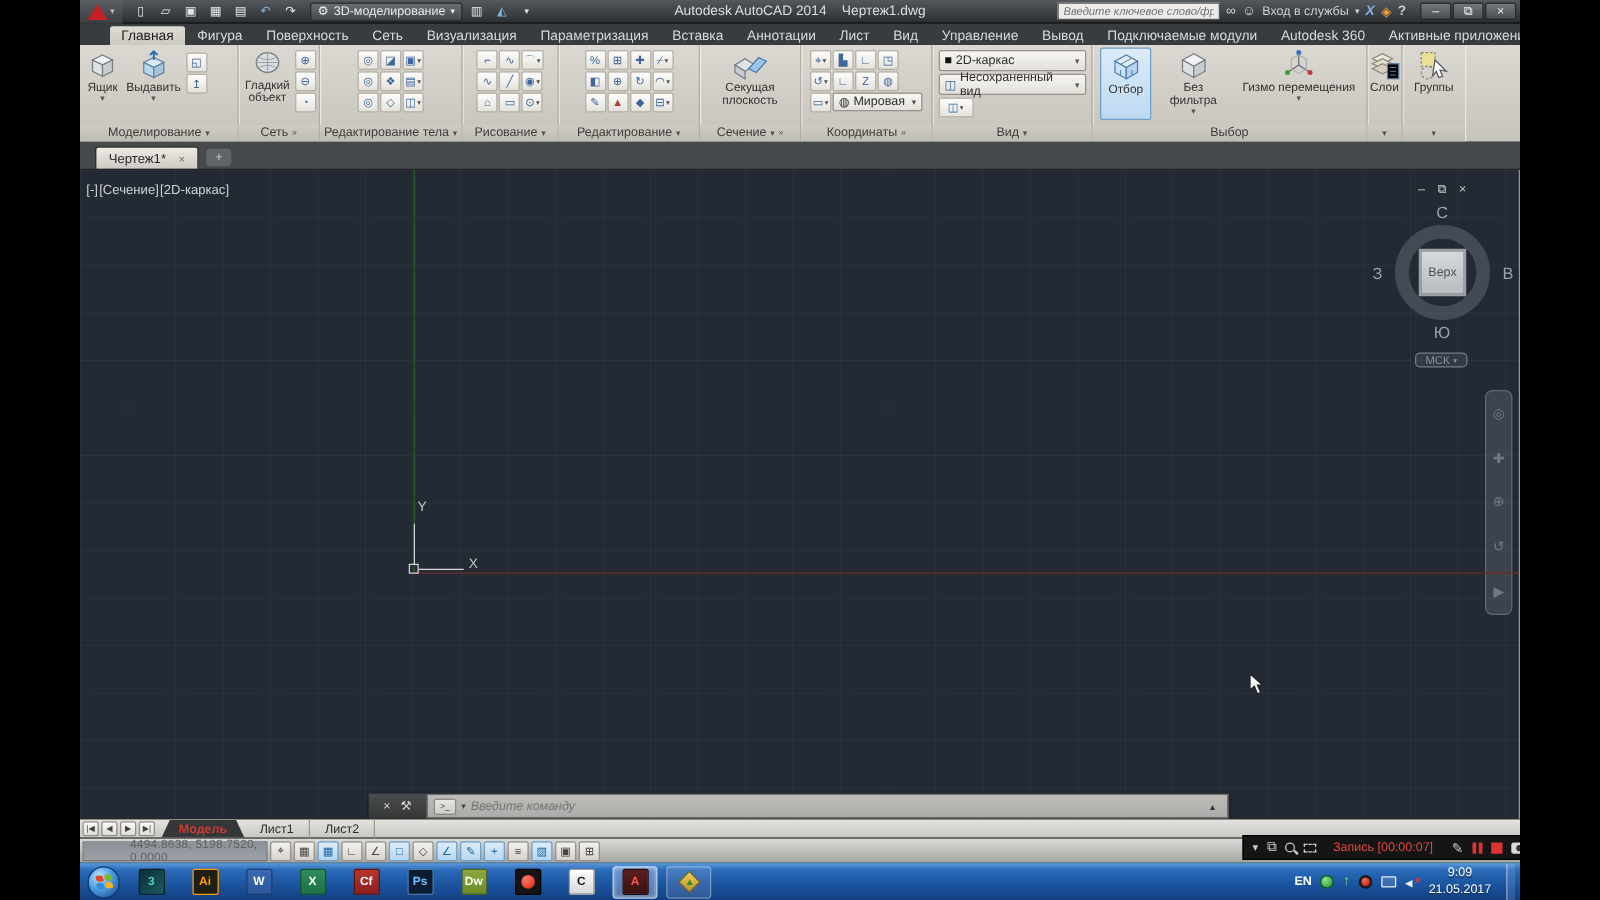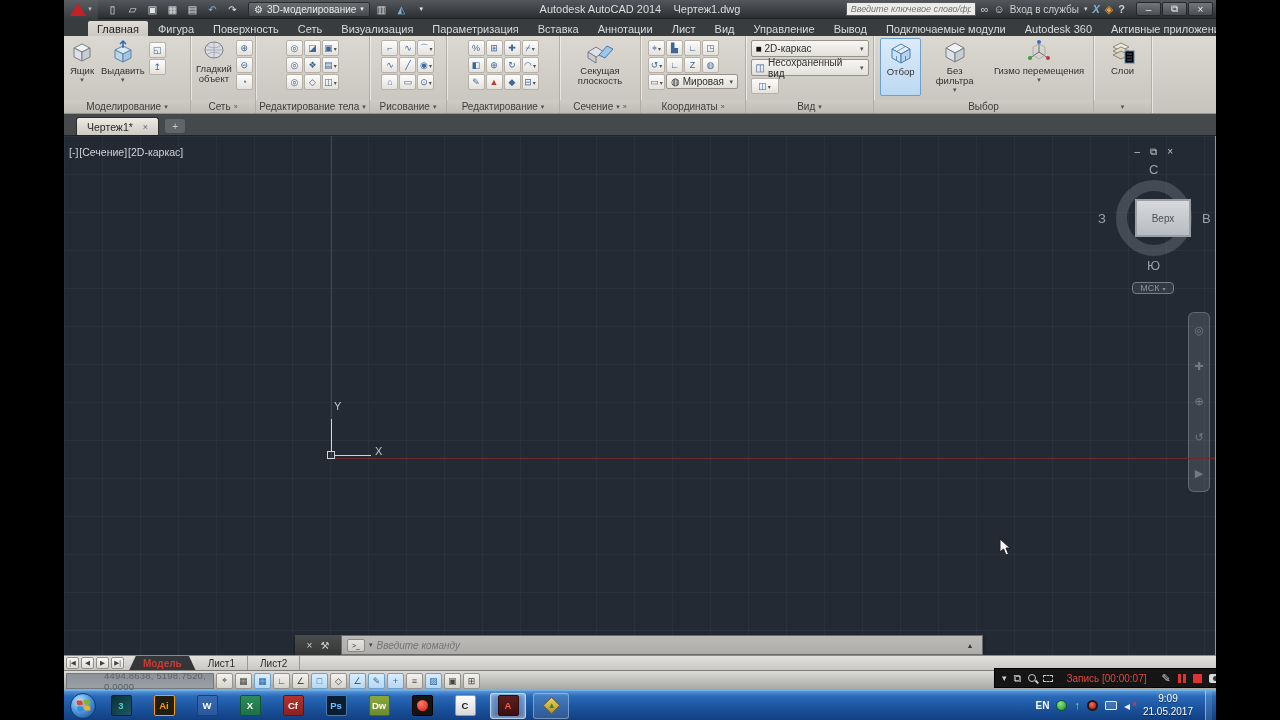--- a/index.html
+++ b/index.html
@@ -50,21 +50,21 @@
   .ftab-plus { width:20px; height:14px; margin-bottom:2px; background:#61656a; border-radius:3px; color:#c9cbcd; font-size:10px; display:flex; align-items:center; justify-content:center; }
 
   
   .viewport { position:relative; height:519px; background-color:#232a34;
     background-image:linear-gradient(rgba(170,190,220,.05) 1px,transparent 1px),linear-gradient(90deg,rgba(170,190,220,.05) 1px,transparent 1px);
     background-size:38px 38px; border-right:1px solid #8f959b; overflow:hidden; }
   .vp-label { position:absolute; left:5px; top:10px; font-size:10.5px; color:#cfd3d7; display:flex; gap:1px; }
   .vp-winbtns { position:absolute; right:42px; top:10px; display:flex; gap:10px; color:#c3c7cb; font-size:10px; }
   .viewcube { position:absolute; left:1052px; top:44px; width:76px; height:76px; }
   .vc-ring { position:absolute; inset:0; border-radius:50%; border:11px solid rgba(150,158,168,.28); }
-  .vc-face { position:absolute; left:19px; top:19px; width:56px; height:38px; background:linear-gradient(#d7d9dc,#b8bbc0); border:2px solid #9ba0a6; display:flex; align-items:center; justify-content:center; font-size:10px; color:#4c5056; }
+  .vc-face { position:absolute; left:19px; top:19px; width:38px; height:38px; background:linear-gradient(#d7d9dc,#b8bbc0); border:2px solid #9ba0a6; display:flex; align-items:center; justify-content:center; font-size:10px; color:#4c5056; }
   .vc-l { position:absolute; color:#9aa1ab; font-size:13px; }
   .mcs-pill { position:absolute; left:1068px; top:146px; width:42px; height:12px; border:1px solid #767d86; border-radius:4px; background:rgba(120,128,138,.18); color:#88909a; font-size:9px; display:flex; align-items:center; justify-content:center; gap:3px; }
   .navbar { position:absolute; left:1124px; top:176px; width:22px; height:180px; background:rgba(150,158,168,.22); border:1px solid rgba(210,216,224,.25); border-radius:6px; display:flex; flex-direction:column; align-items:center; justify-content:space-around; color:rgba(220,226,234,.35); font-size:11px; }
   .axis-y { position:absolute; left:267px; top:0; width:1px; height:322px; background:#2a5a2a; }
   .axis-x { position:absolute; left:267px; top:322px; right:0; height:1px; background:#6e2a2a; }
   .ucs-vl { position:absolute; left:267px; top:283px; width:1px; height:33px; background:#d2d5d8; }
   .ucs-hl { position:absolute; left:271px; top:319px; width:36px; height:1px; background:#d2d5d8; }
   .ucs-box { position:absolute; left:263px; top:315px; width:8px; height:8px; border:1px solid #d2d5d8; }
   .ucs-lab { position:absolute; color:#c2c6ca; font-size:11px; }
   .cursor-arrow { position:absolute; left:935px; top:402px; }
@@ -473,38 +473,53 @@
               </svg>
             <span>Гизмо перемещения</span>
             <span class="cap-arr">▾</span>
           </div>
         </div>
         <div class="pcap">
           <span>Выбор</span>
         </div>
       </div>
 
-      <div class="panel" style="width:58px">
+      <div class="panel" style="width:28px">
         <div class="pbody" style="justify-content:center">
           <div class="bigbtn">
             <svg width="26" height="26" viewBox="0 0 26 26">
                 <path d="M3 8 l8 -4 8 4 -8 4 z" fill="#efe9da" stroke="#8a867c"></path>
                 <path d="M3 12 l8 -4 8 4 -8 4 z" fill="#e4ddcb" stroke="#8a867c"></path>
                 <path d="M3 16 l8 -4 8 4 -8 4 z" fill="#d8d0bc" stroke="#8a867c"></path>
                 <rect x="15" y="12" width="9" height="12" fill="#dcе9f5" stroke="#5a7fa8"></rect>
                 <path d="M17 15 h5 M17 18 h5 M17 21 h5" stroke="#5a7fa8" stroke-width=".8"></path>
               </svg>
             <span>Слои</span>
           </div>
         </div>
         <div class="pcap">
           <span class="cap-arr">▾</span>
         </div>
       </div>
 
+      <div class="panel" style="width:50px; border-right:0">
+        <div class="pbody" style="justify-content:center">
+          <div class="bigbtn">
+            <svg width="26" height="26" viewBox="0 0 26 26">
+                <rect x="3" y="3" width="11" height="11" fill="#ecdf9a" stroke="#8a867c" stroke-dasharray="2 1.5"></rect>
+                <circle cx="8" cy="19" r="5" fill="none" stroke="#8a867c" stroke-dasharray="2 1.5"></circle>
+                <path d="M14 9 l9 9 -5 -1 2 5 -3 1 -2 -5 -3 4 z" fill="#ffffff" stroke="#55585c"></path>
+              </svg>
+            <span>Группы</span>
+          </div>
+        </div>
+        <div class="pcap">
+          <span class="cap-arr">▾</span>
+        </div>
+      </div>
 
       <div style="flex:1"></div>
     </div>
 
     <div class="filetabs">
       <span class="ftab">
         <span>Чертеж1*</span>
         <span class="fx">×</span>
       </span>
       <span class="ftab-plus">+</span>

